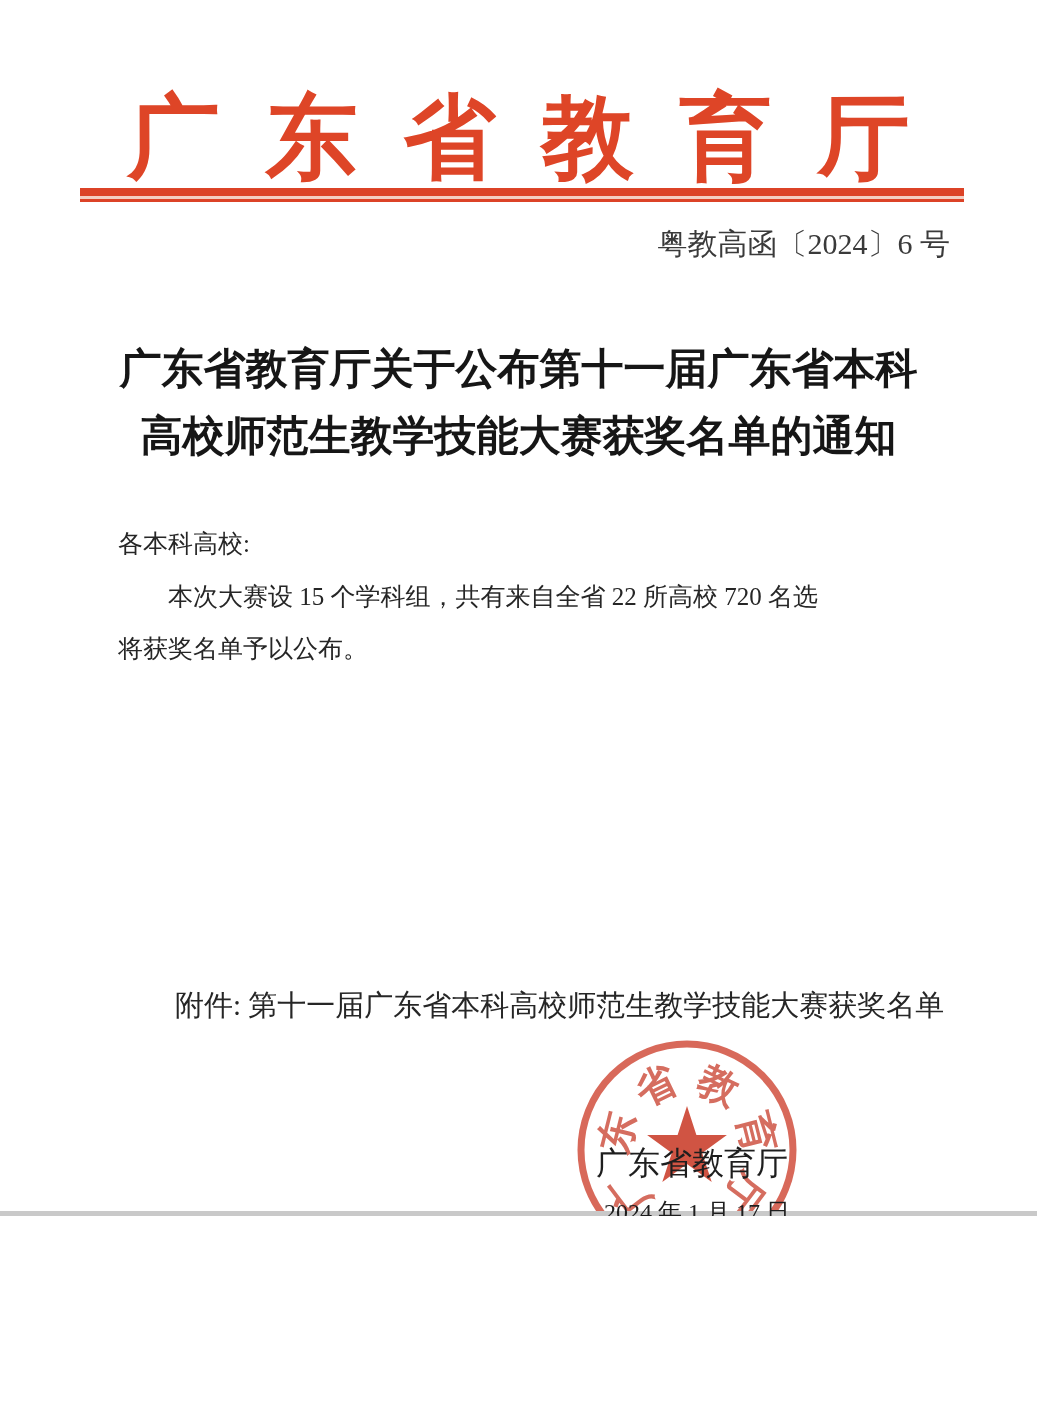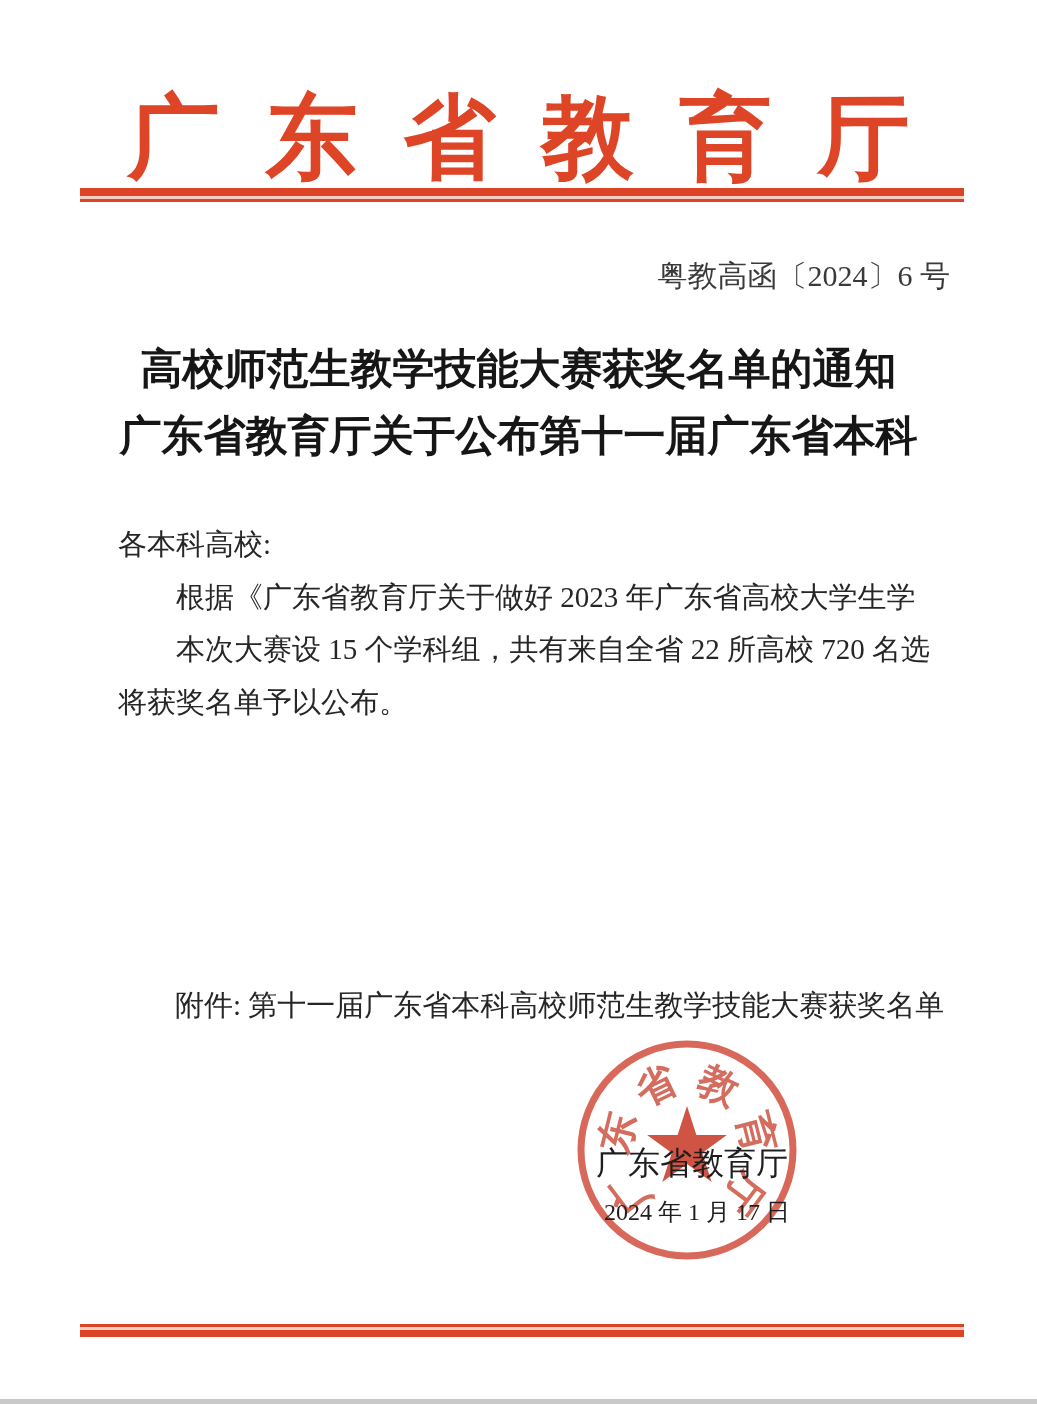--- a/index.html
+++ b/index.html
@@ -3,21 +3,21 @@
 <meta charset="utf-8">
 <style>
   html, body {
     margin: 0;
     padding: 0;
     background: #ffffff;
   }
   .page {
     position: relative;
     width: 1037px;
-    height: 1404px;
+    height: 1216px;
     background: #ffffff;
     overflow: hidden;
     font-family: "Liberation Serif", "DejaVu Serif", serif;
   }
 
   
   .letterhead {
     position: absolute;
     top: 76px;
     left: 0;
@@ -44,41 +44,40 @@
   .rule .thin  { height: 3px; background: #dc4327; }
   .rule-bottom .thick { height: 7px; }
 
   .doc-number {
     position: absolute;
     top: 224px;
     right: 87px;
     font-size: 30px;
     color: #3a3a3a;
     white-space: nowrap;
-    margin-top: 32px;
   }
 
   .notice-title {
     position: absolute;
     top: 336px;
     left: 0;
     width: 100%;
     text-align: center;
     font-size: 42px;
     line-height: 67px;
     font-weight: bold;
     color: #161616;
   }
 
   .body-text {
     position: absolute;
     left: 118px;
     top: 518px;
     width: 820px;
-    font-size: 29px;
+    font-size: 25px;
     line-height: 52.6px;
     color: #262626;
   }
   .body-text .line { white-space: nowrap; }
   .body-text .indent { text-indent: 2em; }
 
   .attachment {
     position: absolute;
     left: 175px;
     top: 986px;
@@ -141,27 +140,26 @@
 
   <div class="rule rule-top">
     <div class="thick"></div>
     <div class="gap"></div>
     <div class="thin"></div>
   </div>
 
   <div class="doc-number">粤教高函〔2024〕6 号</div>
 
   <div class="notice-title">
+    <div>广东省教育厅关于公布第十一届广东省本科</div>
     <div>高校师范生教学技能大赛获奖名单的通知</div>
-    <div>广东省教育厅关于公布第十一届广东省本科</div>
   </div>
 
   <div class="body-text">
     <div class="line">各本科高校:</div>
-    <div class="line indent">根据《广东省教育厅关于做好 2023 年广东省高校大学生学</div>
     <div class="line indent">本次大赛设 15 个学科组，共有来自全省 22 所高校 720 名选</div>
     <div class="line">将获奖名单予以公布。</div>
   </div>
 
   <div class="attachment">附件: 第十一届广东省本科高校师范生教学技能大赛获奖名单</div>
 
   <div class="seal">
     <svg viewBox="0 0 240 240" width="240" height="240">
       <circle cx="120" cy="120" r="106" fill="none" stroke="#d35443" stroke-width="7" opacity="0.88"></circle>
       <polygon points="120,76 129.4,105.1 159.9,105 135.2,122.9 144.7,152 120,134 95.3,152 104.8,122.9 80.1,105 110.6,105.1" fill="#cc4533" opacity="0.92"></polygon>

